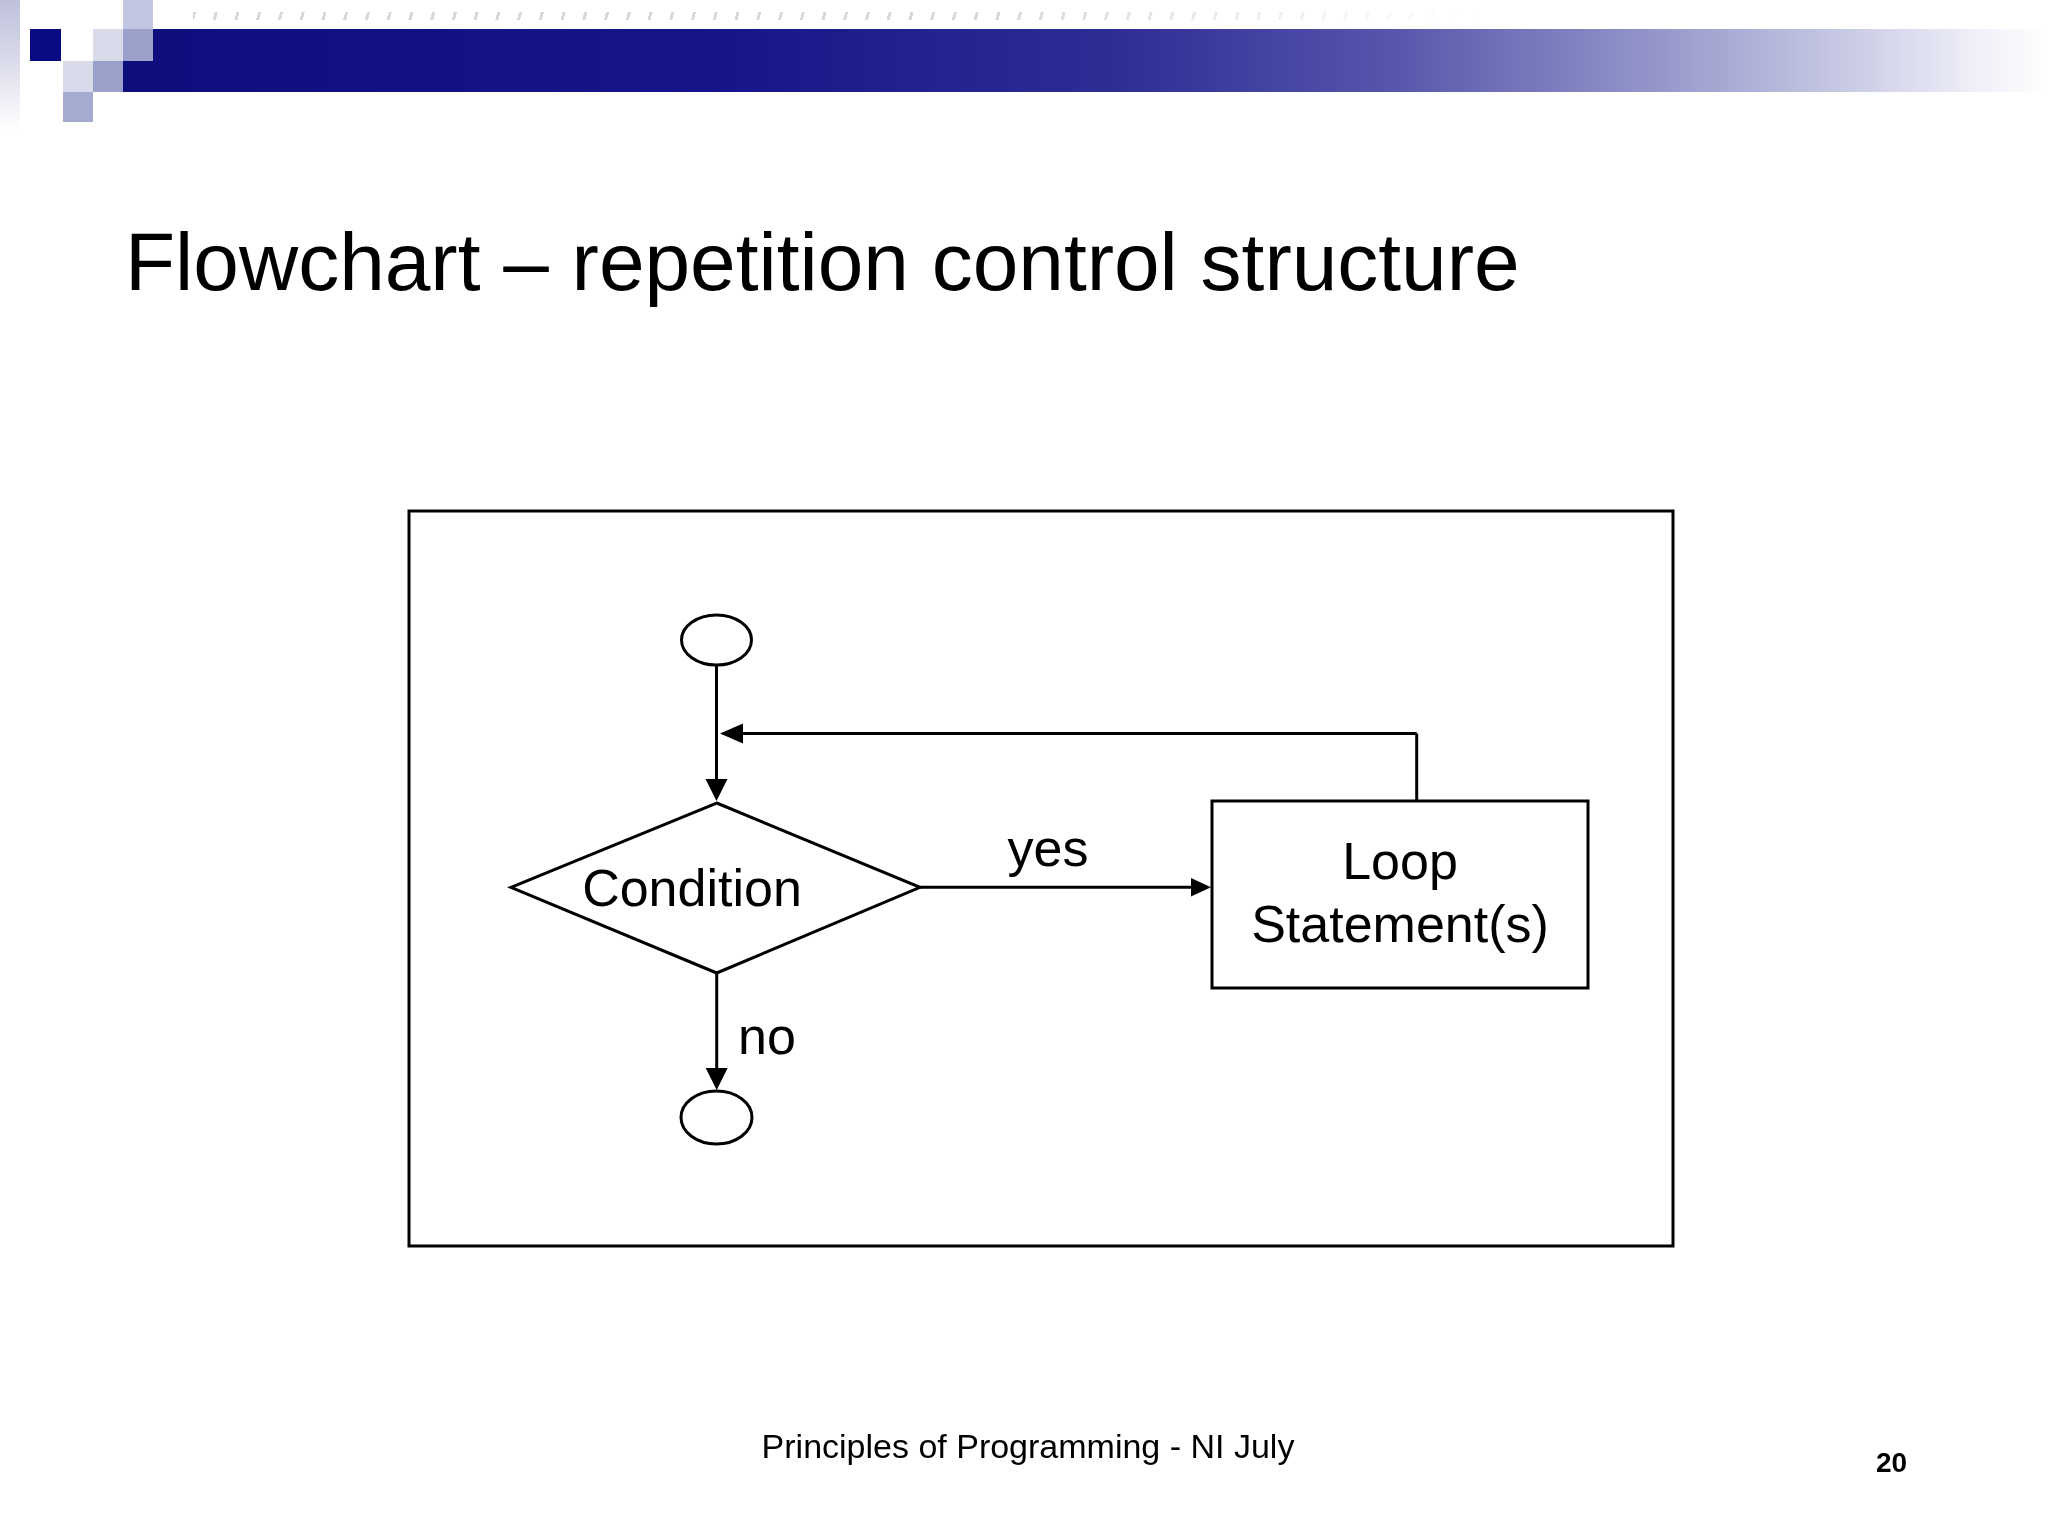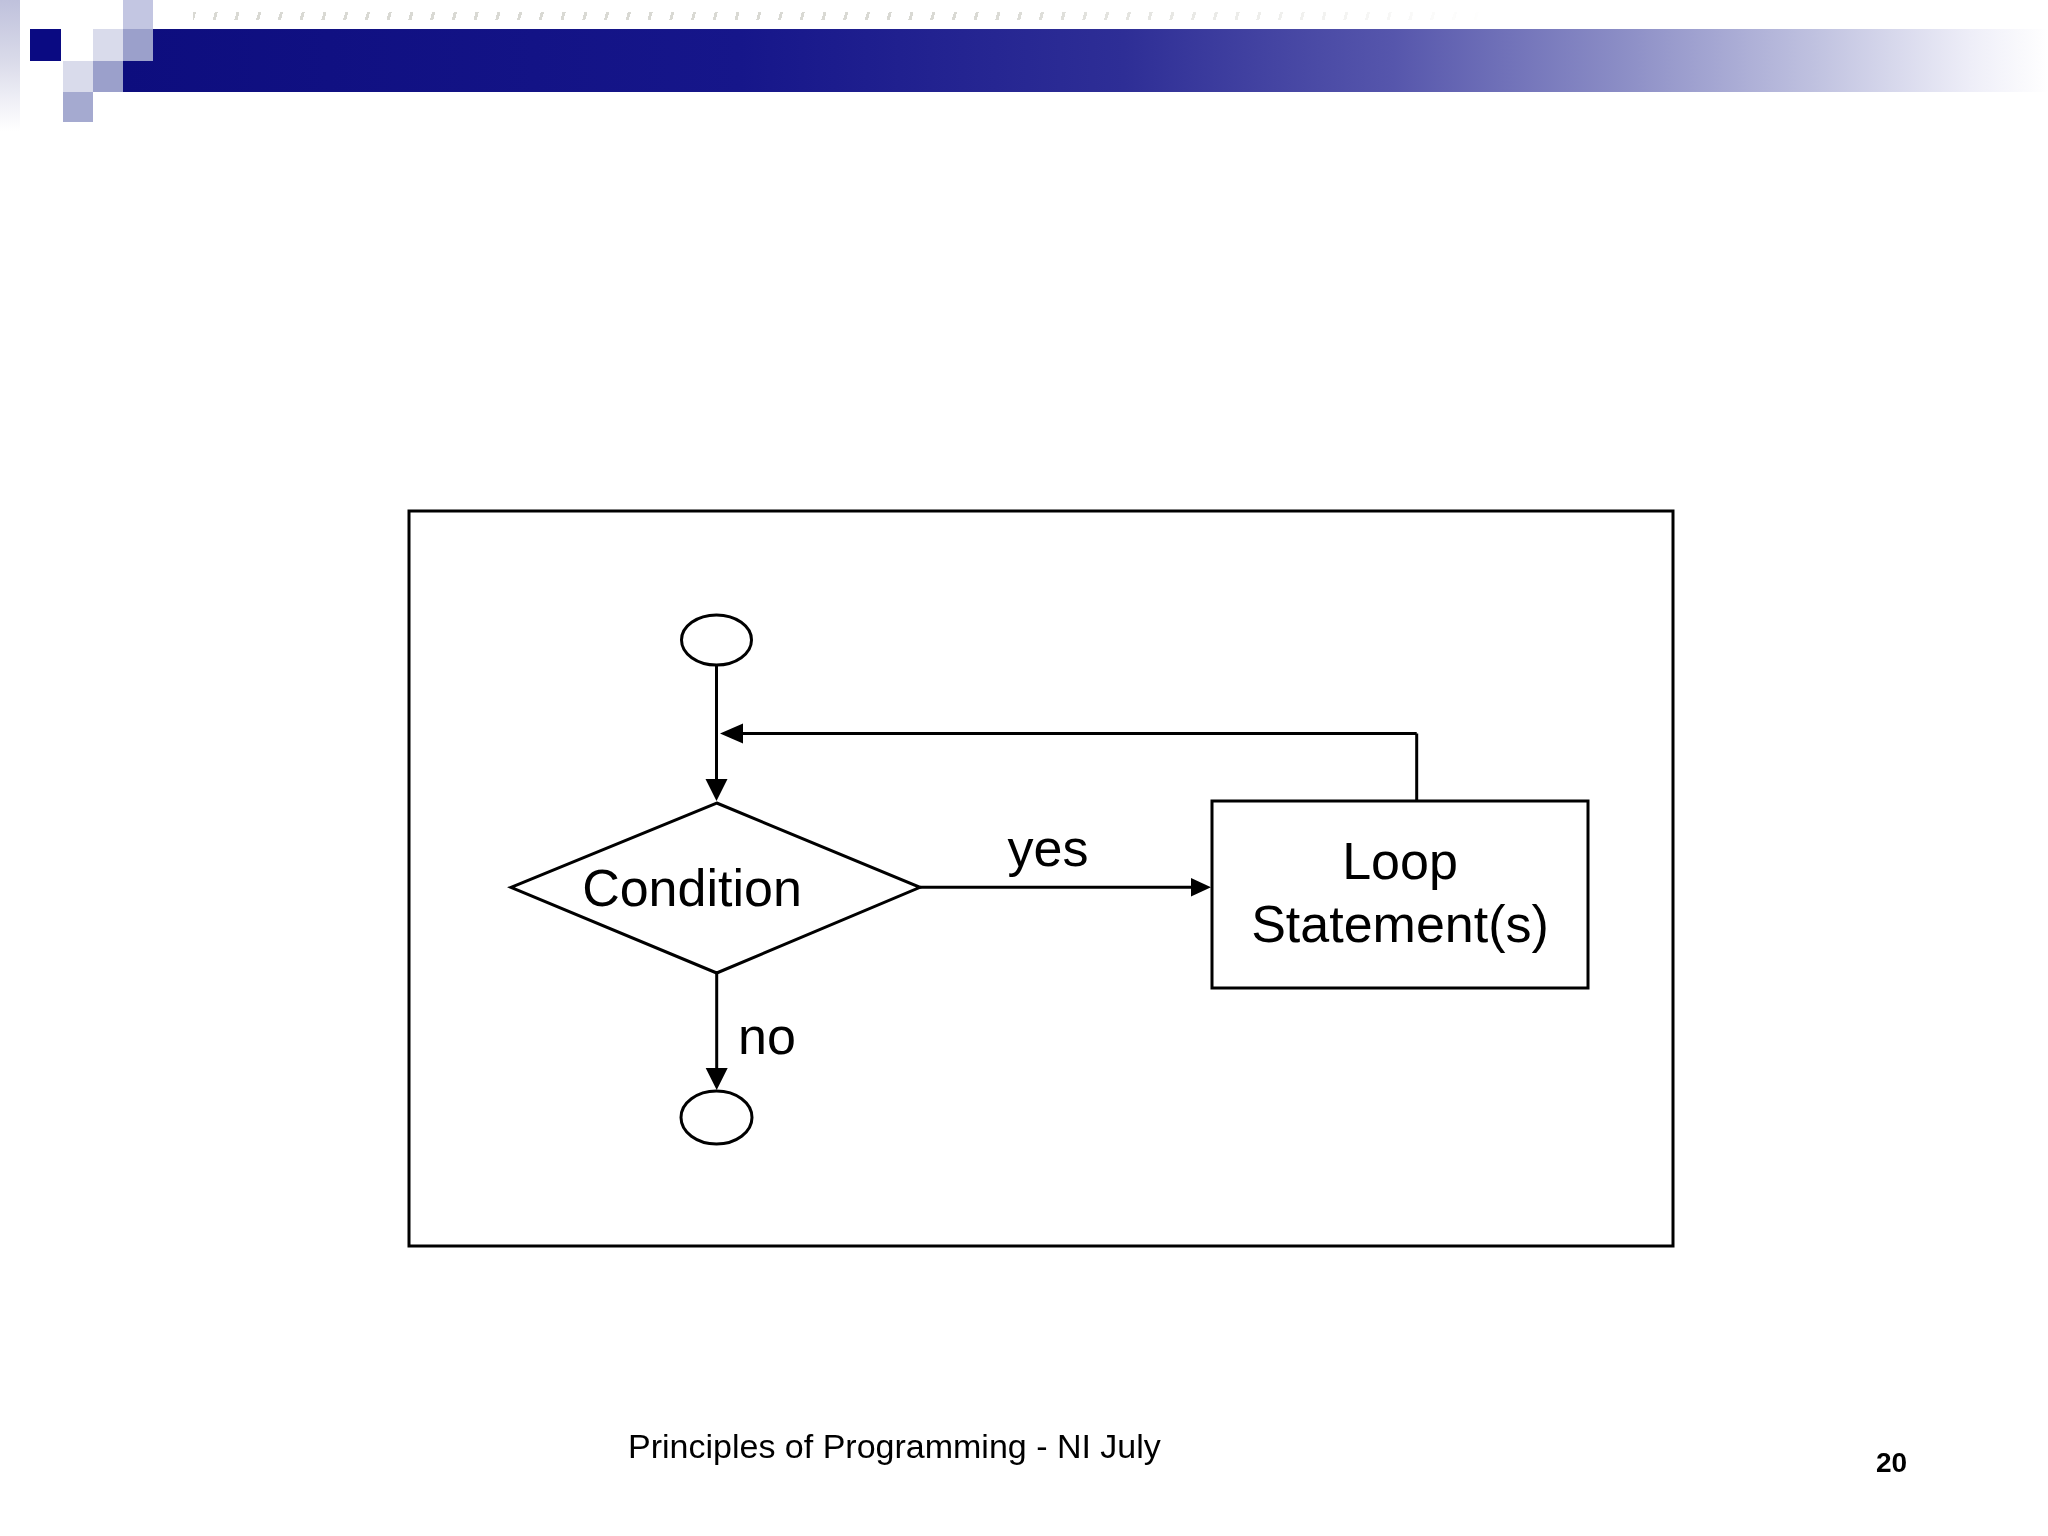--- a/index.html
+++ b/index.html
@@ -45,21 +45,21 @@
   }
   
   #flow-svg{left:0;top:0;width:2048px;height:1536px;}
   .ln{stroke:#000000;stroke-width:3;fill:none;}
   .shape{stroke:#000000;stroke-width:3;fill:#ffffff;}
   .ah{fill:#000000;stroke:none;}
   .lbl{font-family:"Liberation Sans", sans-serif;font-size:52px;fill:#000000;}
   
   #footer{
     left:628px;top:1424px;width:800px;
-    text-align:left;font-size:34px;line-height:45px;color:#000;
+    text-align:center;font-size:34px;line-height:45px;color:#000;
   }
   #page-number{
     left:1876px;top:1447px;
     font-size:28px;font-weight:bold;color:#000;
   }
 </style>
 </head>
 <body>
 
 <div id="slide">
@@ -68,20 +68,21 @@
   <div class="abs" id="dash-row"></div>
   <div class="abs" id="header-bar"></div>
   <div class="abs" id="sq-top"></div>
   <div class="abs" id="sq-navy"></div>
   <div class="abs" id="sq-light1"></div>
   <div class="abs" id="sq-med1"></div>
   <div class="abs" id="sq-light2"></div>
   <div class="abs" id="sq-med2"></div>
   <div class="abs" id="sq-med3"></div>
 
+  <div class="abs" id="title">Flowchart – repetition control structure</div>
 
   <svg class="abs" id="flow-svg" viewBox="0 0 2048 1536">
 
     <rect x="409" y="511" width="1264" height="735" fill="none" stroke="#000" stroke-width="3"></rect>
 
     <line class="ln" x1="716.5" y1="665" x2="716.5" y2="787"></line>
     <path class="ah" d="M716.5,801 L705.5,779 L727.5,779 Z"></path>
 
     <line class="ln" x1="740" y1="733.5" x2="1416.7" y2="733.5"></line>
     <line class="ln" x1="1416.7" y1="733.5" x2="1416.7" y2="802"></line>

